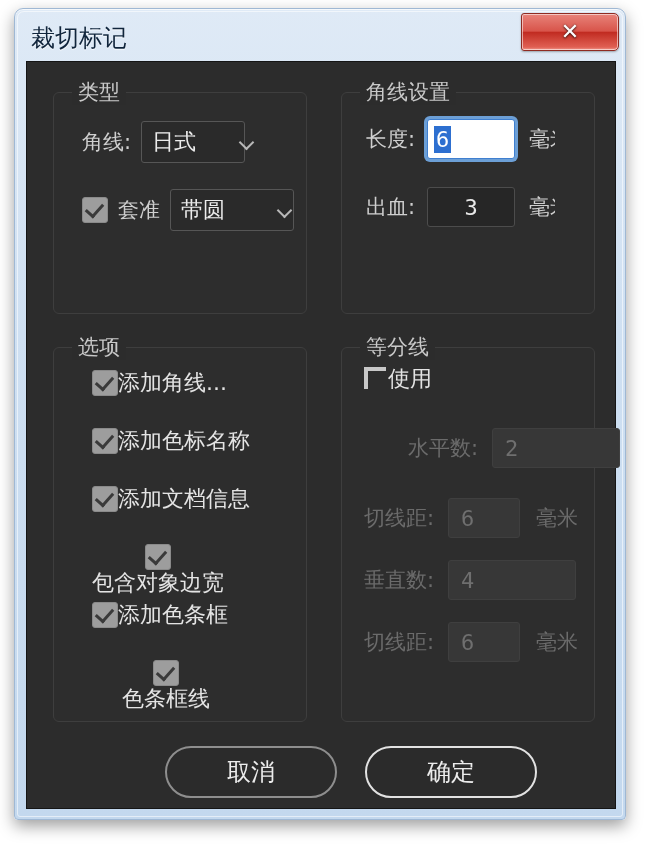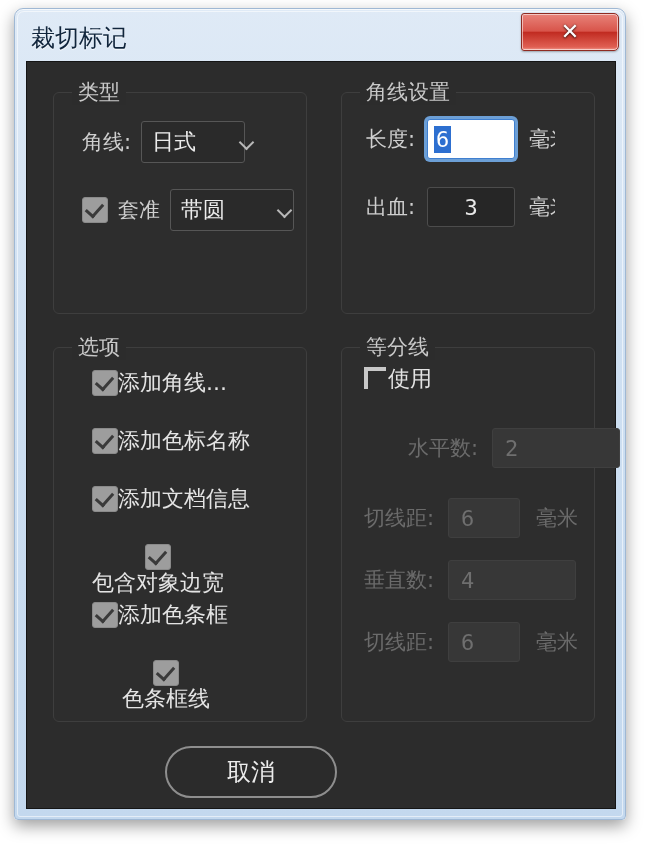--- a/index.html
+++ b/index.html
@@ -394,16 +394,17 @@
         </div>
 
         <div class="row" style="left:22px; top:274px;">
           <span class="lbl dim">切线距:</span>
           <span class="input disabled" style="margin-left:14px; width:72px;">6</span>
           <span class="unit dim" style="margin-left:16px;">毫米</span>
         </div>
       </div>
 
       <div class="btn" id="btn-cancel">取消</div>
+      <div class="btn default" id="btn-ok">确定</div>
 
     </div>
   </div>
 </div>
 
 </body></html>

